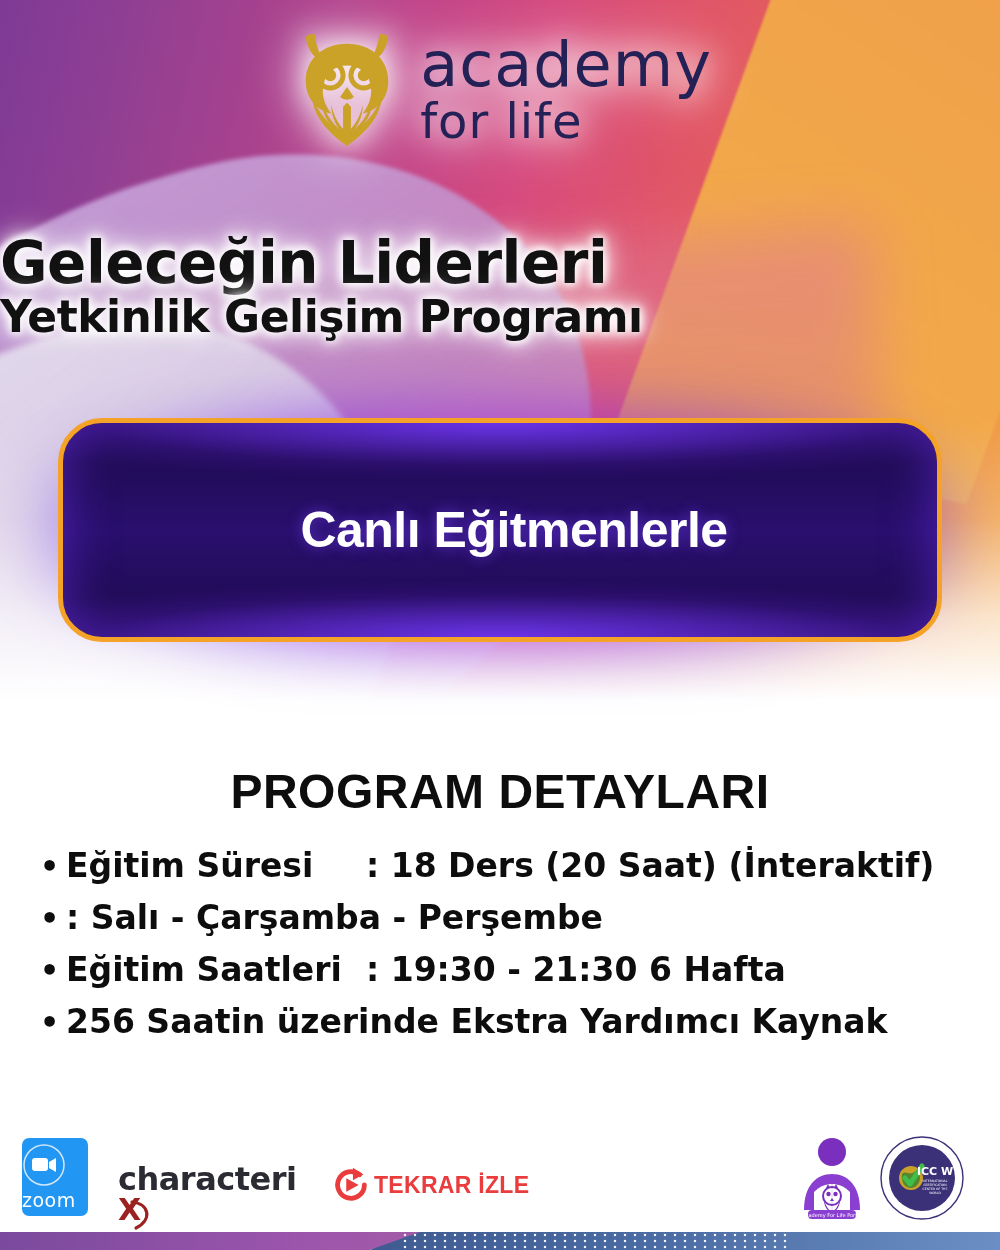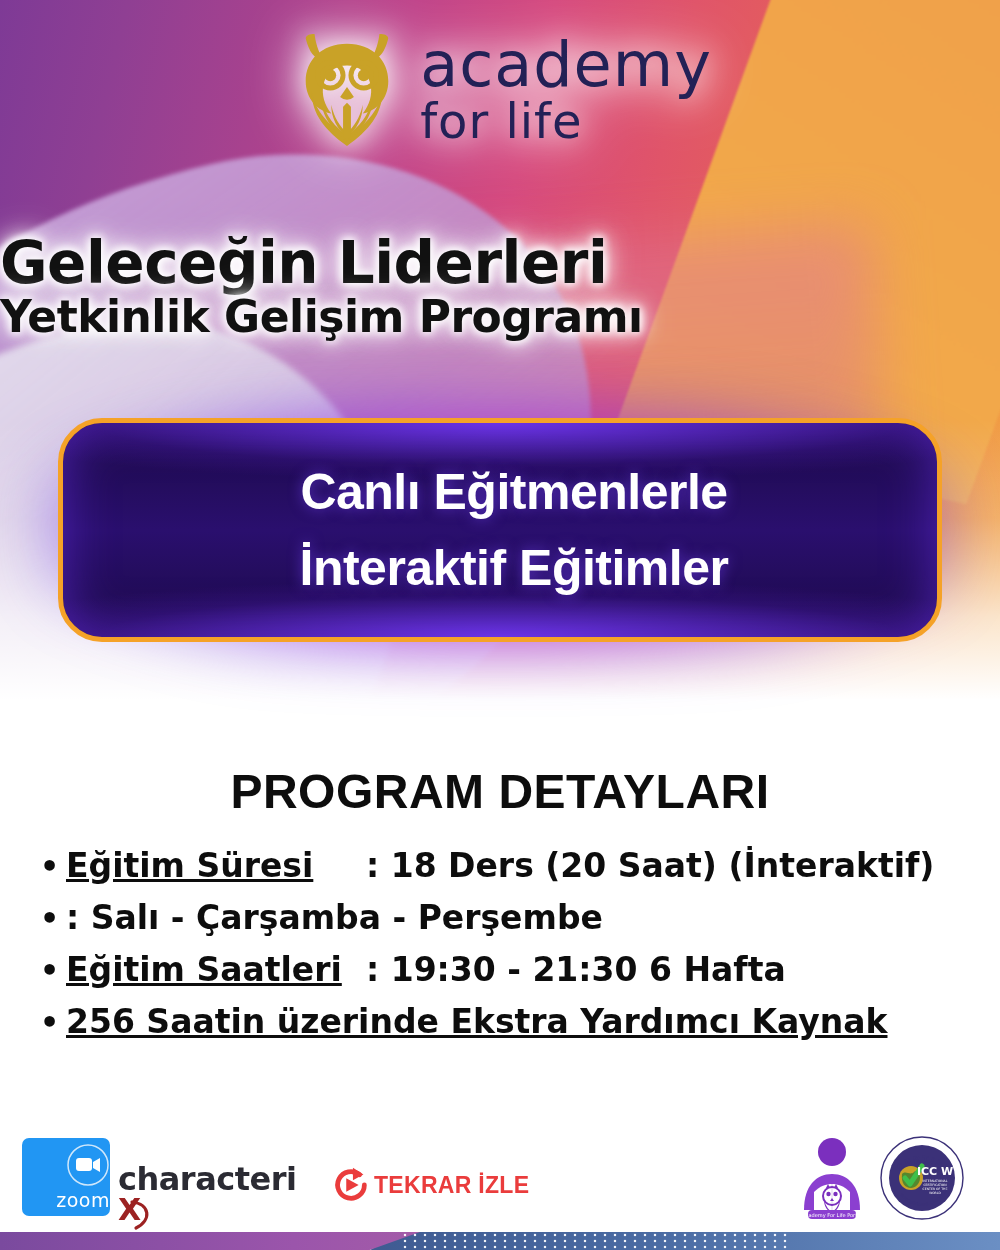--- a/index.html
+++ b/index.html
@@ -153,31 +153,31 @@
   .bullet {
     display:flex; align-items:baseline;
     font-family:"DejaVu Sans", sans-serif;
     font-weight:700;
     font-size:33px;
     line-height:51px;
     color:#0d0d0d;
     white-space:nowrap;
   }
   .dot { width:26px; font-size:30px; line-height:51px; flex:0 0 26px; }
-  .b-label { display:inline-block;text-decoration:underline; }
+  .b-label { display:inline-block; }
   .b-label.w1 { width:300px; }
   .b-value { display:inline-block; }
 
   
   .footer { position:absolute; left:0; right:0; top:1128px; height:104px; }
 
   .zoom-logo {
-    position:absolute; left:22px; top:10px; width:88px; height:78px;
+    position:absolute; left:22px; top:10px; width:66px; height:78px;
     background:#2196f3; border-radius:7px;
-    display:flex; flex-direction:column; align-items:flex-end; justify-content:center; gap:2px;
+    display:flex; flex-direction:column; align-items:flex-start; justify-content:center; gap:2px;
   }
   .zoom-cam { width:44px; height:44px; display:block; }
   .zoom-word { color:#fff; font-size:19px; font-weight:400; letter-spacing:.5px; font-family:"DejaVu Sans", sans-serif; }
 
   .cx-logo { position:absolute; left:118px; top:32px; display:flex; align-items:baseline;flex-direction:column; }
   .cx-main { font-family:"DejaVu Sans", sans-serif; font-weight:700; font-size:32px; color:#2b2b33; letter-spacing:-.5px; }
   .cx-x { position:relative; display:inline-block; width:34px; height:34px; }
   .cx-x svg { position:absolute; left:-2px; top:-8px; }
 
   .tekrar { position:absolute; left:330px; top:36px; display:flex; align-items:center; gap:2px; }
@@ -243,21 +243,20 @@
   </div>
 
   <div class="headline">
     <div class="l1">Geleceğin Liderleri</div>
     <div class="l2">Yetkinlik Gelişim Programı</div>
   </div>
 
   <div class="banner-glow"></div>
   <div class="banner">
     <div class="banner-line">Canlı Eğitmenlerle</div>
-    <div class="banner-line">İnteraktif Eğitimler</div>
   </div>
 
   <div class="details-title">PROGRAM DETAYLARI</div>
 
   <ul class="bullets">
     <li class="bullet">
       <span class="dot">•</span>
       <span class="b-label w1">Eğitim Süresi</span>
       <span class="b-value">: 18 Ders (20 Saat) (İnteraktif)</span>
     </li>

